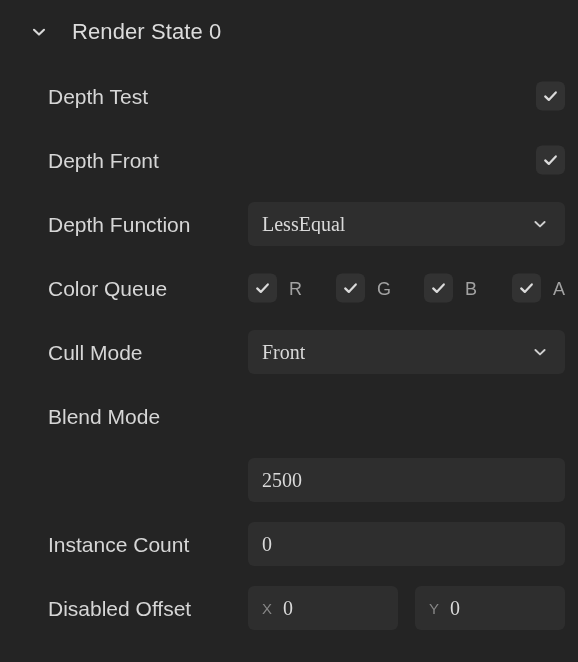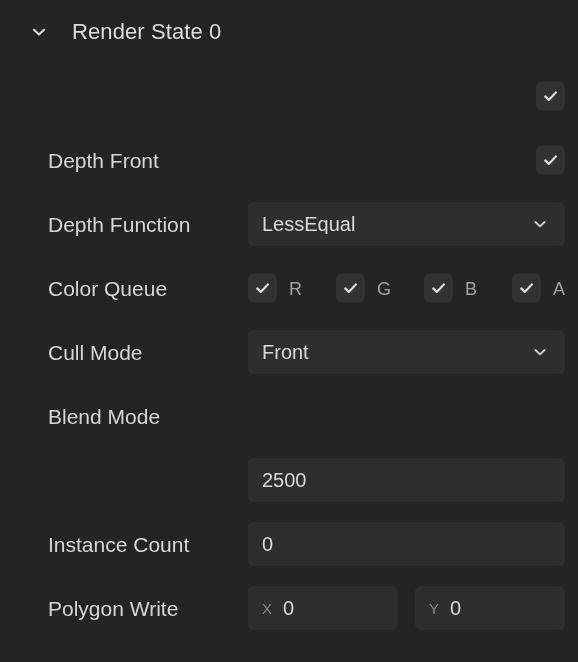--- a/index.html
+++ b/index.html
@@ -135,20 +135,21 @@
     cursor: text;
   }
   .field.full { width: 100%; }
   .field.select { cursor: pointer; }
   .field-value {
     font-size: 20px;
     color: #d9d9d9;
     line-height: 1;
     white-space: nowrap;
     overflow: hidden;
+    font-family: Liberation Serif, serif;
   }
   .field .spacer { flex: 1 1 auto; }
   .select-chevron {
     width: 18px;
     height: 18px;
     display: flex;
     align-items: center;
     justify-content: center;
     flex: none;
     margin-right: 2px;
@@ -184,20 +185,21 @@
       <svg width="18" height="18" viewBox="0 0 18 18" aria-hidden="true">
         <path d="M4 6.8 L9 11.6 L14 6.8" fill="none" stroke="#d8d8d8" stroke-width="2.1" stroke-linecap="round" stroke-linejoin="round"></path>
       </svg>
     </span>
     <span class="section-title">Render State 0</span>
   </div>
 
   <div class="rows">
 
     <div class="row">
+      <span class="row-label">Depth Test</span>
       <div class="row-control right-align">
         <span class="checkbox">
           <svg width="17" height="17" viewBox="0 0 17 17" aria-hidden="true">
             <path d="M3.2 8.9 L6.8 12.4 L13.8 4.9" fill="none" stroke="#dadada" stroke-width="2.2" stroke-linecap="round" stroke-linejoin="round"></path>
           </svg>
         </span>
       </div>
     </div>
 
     <div class="row">
@@ -296,21 +298,21 @@
     <div class="row">
       <span class="row-label">Instance Count</span>
       <div class="row-control">
         <div class="field full">
           <span class="field-value">0</span>
         </div>
       </div>
     </div>
 
     <div class="row">
-      <span class="row-label">Polygon Write</span>
+      <span class="row-label">Disabled Offset</span>
       <div class="row-control">
         <div class="vector-group">
           <div class="field vector-field">
             <span class="axis-label">X</span>
             <span class="field-value">0</span>
           </div>
           <div class="field vector-field">
             <span class="axis-label">Y</span>
             <span class="field-value">0</span>
           </div>

